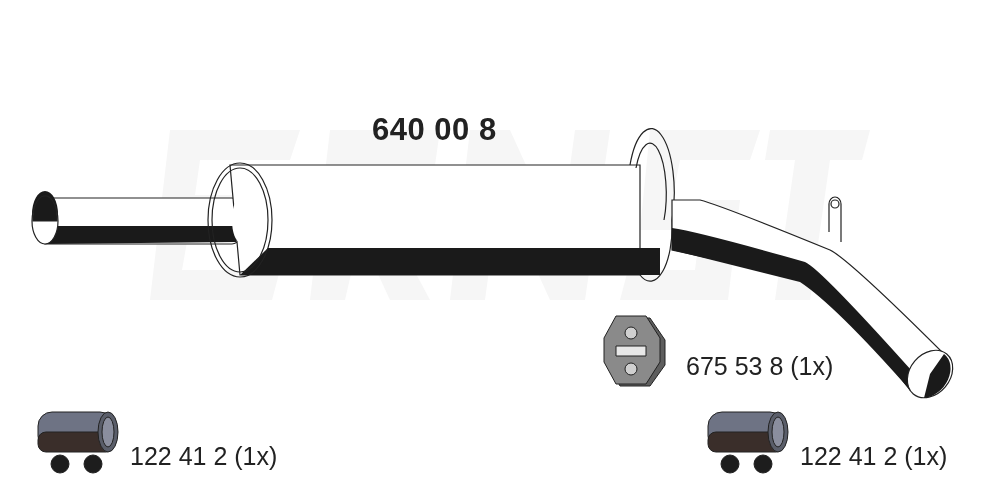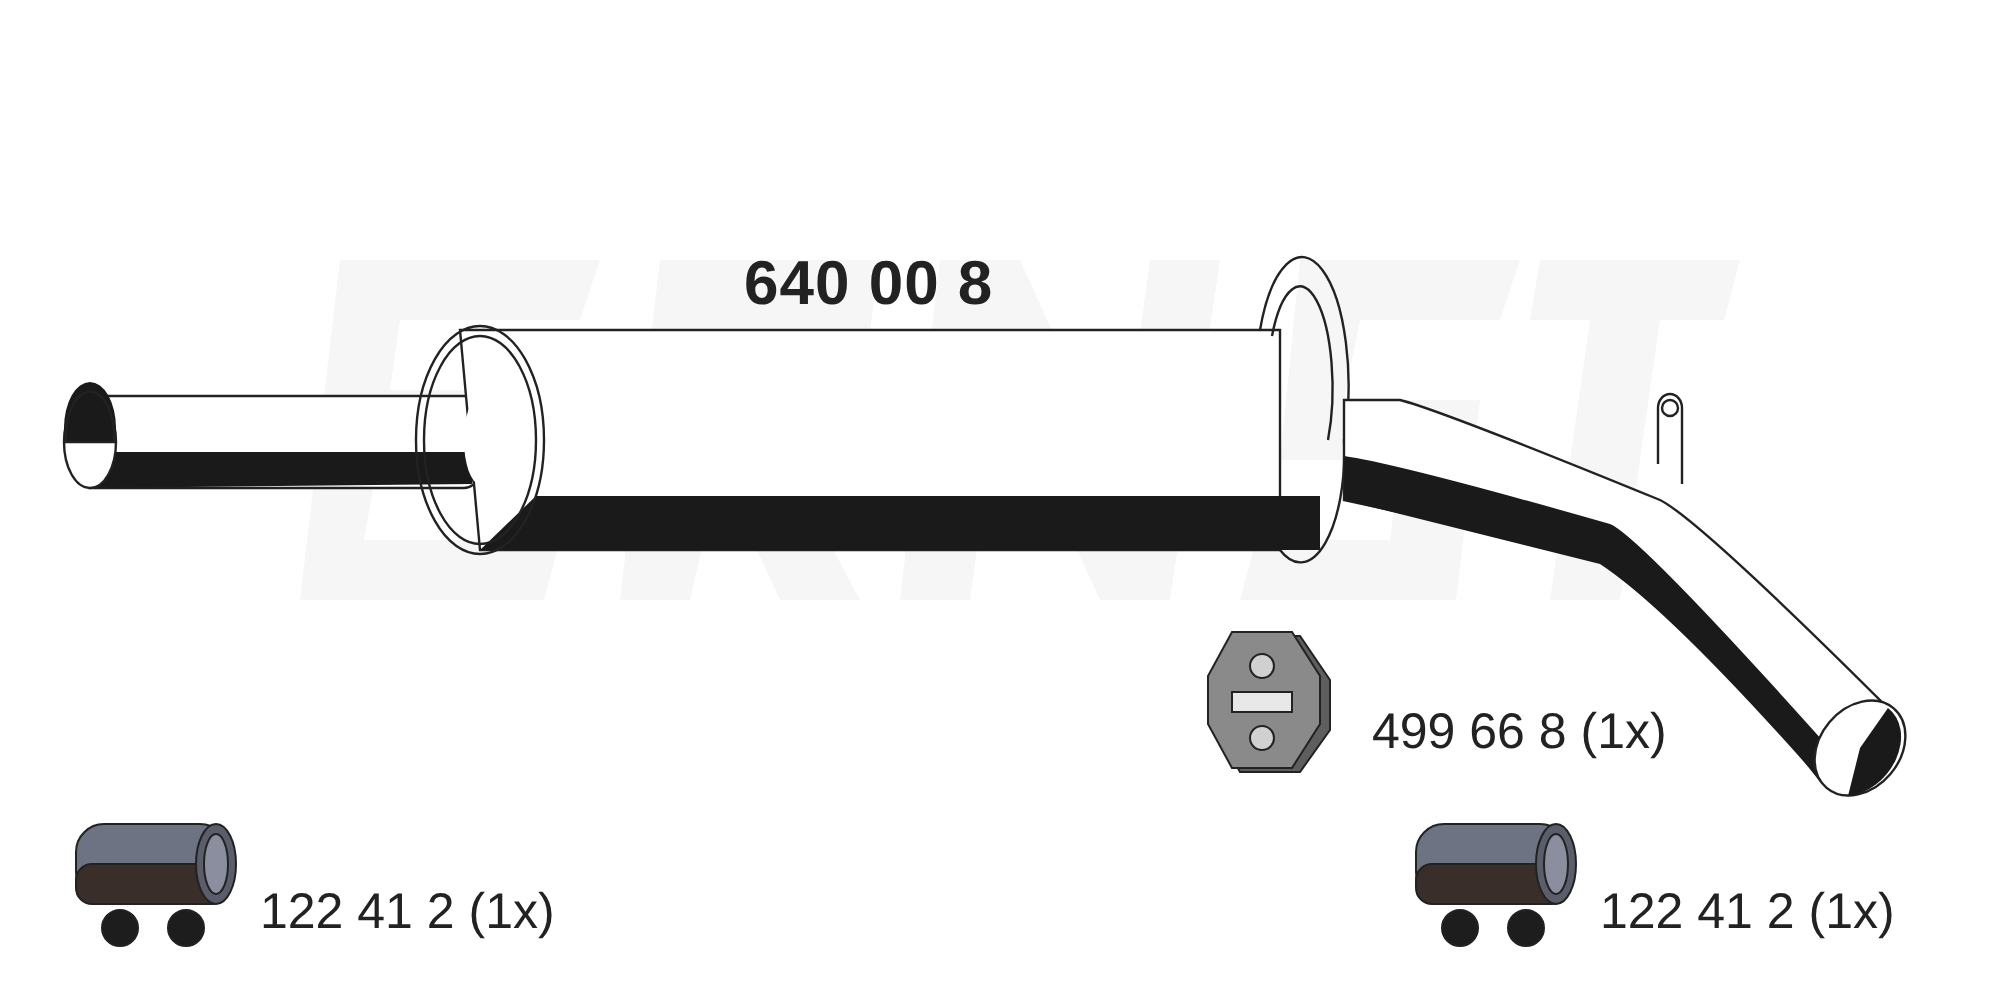--- a/index.html
+++ b/index.html
@@ -1,18 +1,18 @@
 <!DOCTYPE html>
 <html><head>
 <meta charset="utf-8">
 <style>
   html, body { margin:0; padding:0; background:#ffffff; }
   body { width:1000px; height:500px; position:relative; overflow:hidden; font-family:"Liberation Sans", sans-serif; }
   .layer { position:absolute; left:0; top:0; width:1000px; height:500px; }
-  .part-number { position:absolute; left:372px; top:124px; font-size:31px; font-weight:bold; color:#222222; letter-spacing:0.5px; }
+  .part-number { position:absolute; left:372px; top:112px; font-size:31px; font-weight:bold; color:#222222; letter-spacing:0.5px; }
   .accessory-label { position:absolute; font-size:25px; color:#222222; }
   #lbl-hanger { left:686px; top:352px; }
   #lbl-clamp-left { left:130px; top:442px; }
   #lbl-clamp-right { left:800px; top:442px; }
 </style>
 </head>
 <body>
 
 <svg class="layer" viewBox="0 0 1000 500">
   <g fill="#f6f6f6">
@@ -57,21 +57,21 @@
 
 <svg class="layer" viewBox="0 0 1000 500" style="pointer-events:none">
   <g stroke="#222" stroke-width="1">
     <path d="M620,318 L650,318 L665,340 L665,365 L650,386 L620,386 L608,364 L608,340 Z" fill="#5e5e5e"></path>
     <path d="M616,316 L646,316 L660,338 L660,362 L646,384 L616,384 L604,362 L604,338 Z" fill="#8a8a8a"></path>
     <circle cx="631" cy="333" r="6" fill="#d0d0d0"></circle>
     <circle cx="631" cy="369" r="6" fill="#d0d0d0"></circle>
     <path d="M616,346 L646,346 L646,356 L616,356 Z" fill="#e8e8e8"></path>
   </g>
 </svg>
-<div class="accessory-label" id="lbl-hanger">499 66 8 (1x)</div>
+<div class="accessory-label" id="lbl-hanger">675 53 8 (1x)</div>
 
 <svg class="layer" viewBox="0 0 1000 500" style="pointer-events:none">
   <g stroke="#222" stroke-width="1">
     <rect x="38" y="412" width="76" height="38" rx="14" fill="#6e7384"></rect>
     <rect x="38" y="432" width="76" height="20" rx="8" fill="#3a2e2a"></rect>
     <ellipse cx="108" cy="432" rx="10" ry="20" fill="#5a5e6a"></ellipse>
     <ellipse cx="108" cy="432" rx="6" ry="15" fill="#8a8e9e"></ellipse>
     <circle cx="60" cy="464" r="9" fill="#1d1d1d"></circle>
     <circle cx="93" cy="464" r="9" fill="#1d1d1d"></circle>
   </g>

